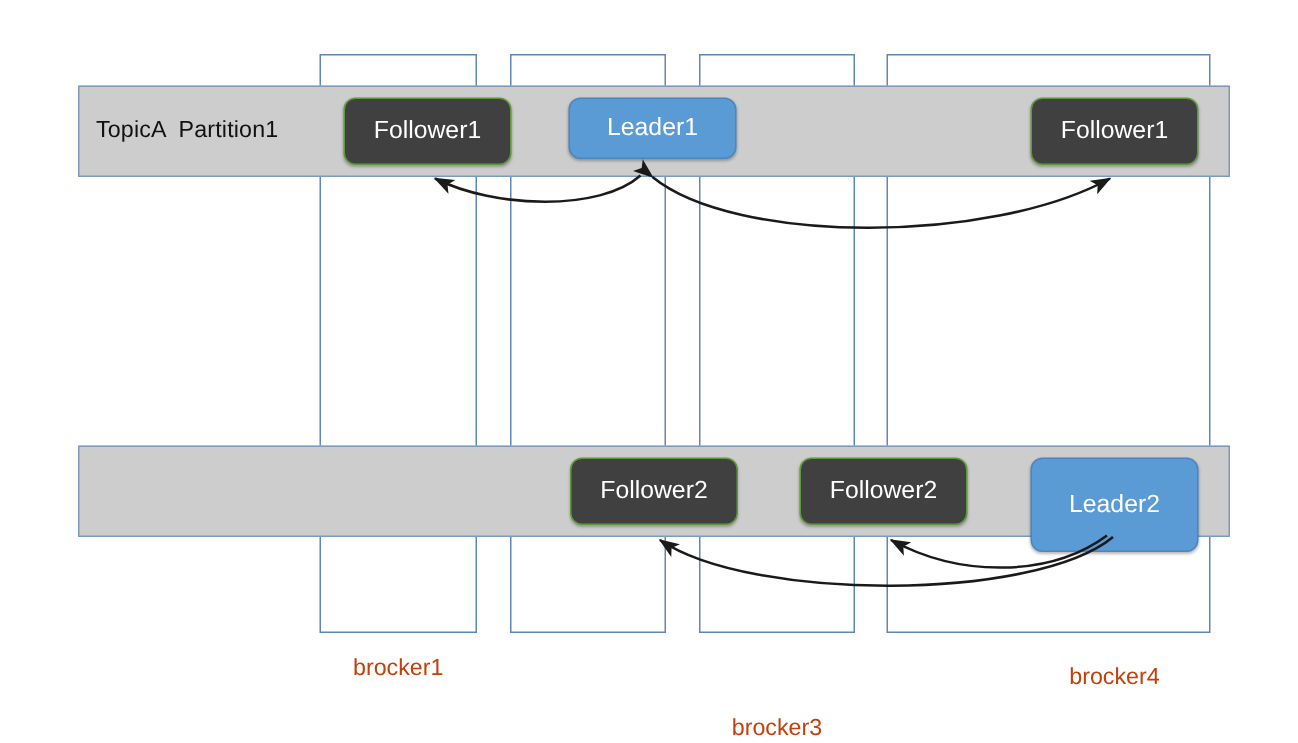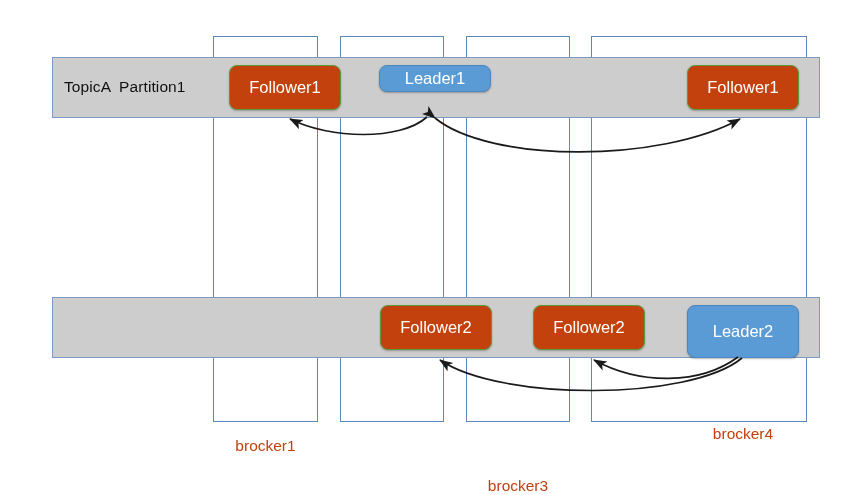--- a/index.html
+++ b/index.html
@@ -52,21 +52,21 @@
     box-sizing: border-box;
     border-radius: 8px;
     display: flex;
     align-items: center;
     justify-content: center;
     color: #ffffff;
     font-size: 16.5px;
     z-index: 5;
     box-shadow: 0 1px 2px rgba(0,0,0,0.28);
   }
-  .node-green { background: #c2410c; border: 1.2px solid #5f9a3a; }
+  .node-green { background: #404040; border: 1.2px solid #5f9a3a; }
   .node-blue  { background: #5b9bd5; border: 1.2px solid #4a86bf; }
 
   
   .broker-label {
     position: absolute;
     z-index: 4;
     font-size: 15.5px;
     color: #c2410c;
     text-align: center;
     white-space: nowrap;
@@ -92,30 +92,30 @@
   <div class="broker-col" style="left:340px; top:36px; width:104px; height:386px;"></div>
   <div class="broker-col" style="left:466px; top:36px; width:104px; height:386px;"></div>
   <div class="broker-col" style="left:591px; top:36px; width:216px; height:386px;"></div>
 
   <div class="partition-band" style="left:52px; top:57px; width:768px; height:61px;"></div>
   <div class="partition-label" style="left:64px; top:78px;">TopicA  Partition1</div>
 
   <div class="partition-band" style="left:52px; top:297px; width:768px; height:61px;"></div>
 
   <div class="node-box node-green" style="left:229px; top:65px; width:112px; height:45px;">Follower1</div>
-  <div class="node-box node-blue" style="left:379px; top:65px; width:112px; height:27px;">Leader1</div>
+  <div class="node-box node-blue" style="left:379px; top:65px; width:112px; height:41px;">Leader1</div>
   <div class="node-box node-green" style="left:687px; top:65px; width:112px; height:45px;">Follower1</div>
 
   <div class="node-box node-green" style="left:380px; top:305px; width:112px; height:45px;">Follower2</div>
   <div class="node-box node-green" style="left:533px; top:305px; width:112px; height:45px;">Follower2</div>
-  <div class="node-box node-blue" style="left:687px; top:305px; width:112px; height:53px;">Leader2</div>
+  <div class="node-box node-blue" style="left:687px; top:305px; width:112px; height:63px;">Leader2</div>
 
   <div class="broker-label" style="left:213px; top:437px; width:105px;">brocker1</div>
   <div class="broker-label" style="left:466px; top:437px; width:104px;margin-top:40px;">brocker3</div>
-  <div class="broker-label" style="left:691px; top:425px; width:104px;">brocker4</div>
+  <div class="broker-label" style="left:691px; top:443px; width:104px;">brocker4</div>
 
   <svg id="arrow-layer" viewBox="0 0 865 495" xmlns="http://www.w3.org/2000/svg">
     <defs>
       <marker id="ah" markerWidth="9" markerHeight="9" refX="7.4" refY="3.1" orient="auto" markerUnits="strokeWidth">
         <path d="M0,0.1 L8,3.1 L0,6.1 L1.9,3.1 Z" fill="#1a1a1a"></path>
       </marker>
     </defs>
 
     <path d="M 427,117 C 400,141 330,139 290,119" fill="none" stroke="#1a1a1a" stroke-width="1.7" marker-end="url(#ah)"></path>
 

